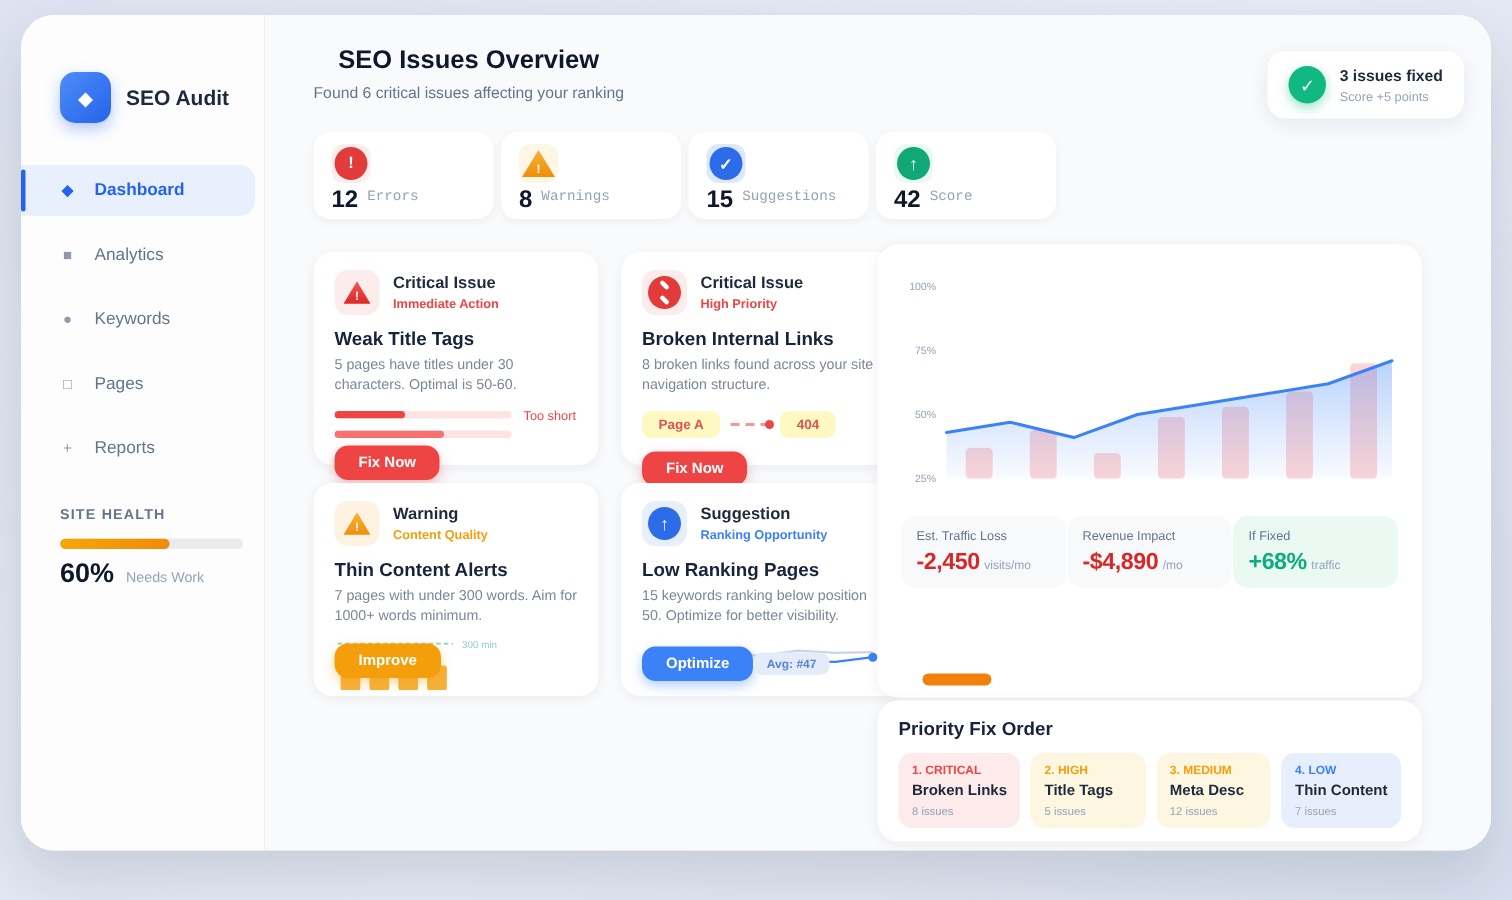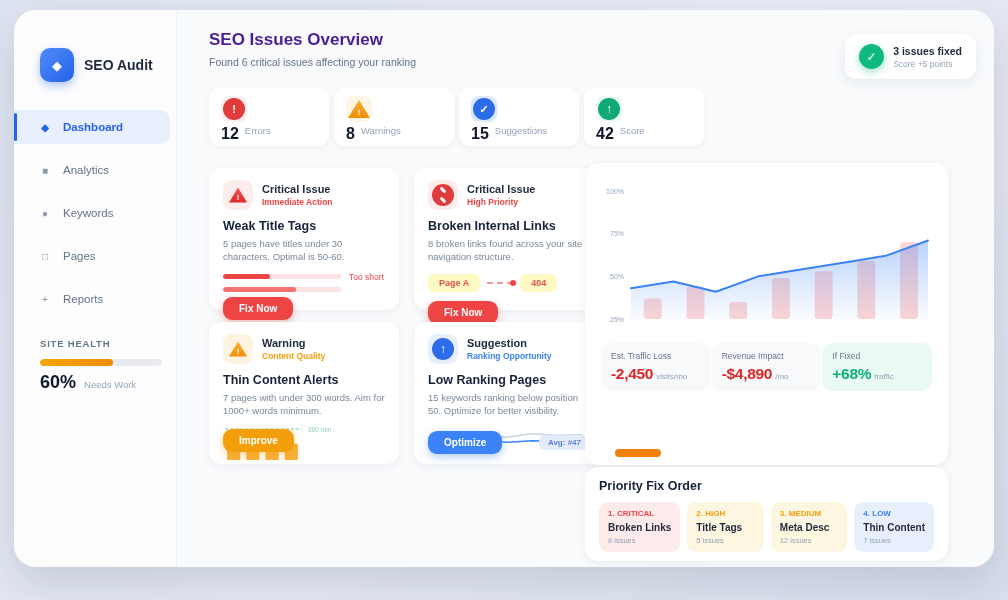--- a/index.html
+++ b/index.html
@@ -27,37 +27,37 @@
   .site-health{position:absolute;left:26px;right:14px;top:328px;}
   .sh-label{font-size:9.5px;letter-spacing:.8px;color:var(--muted);font-weight:bold;}
   .sh-track{margin-top:10px;height:7px;border-radius:4px;background:#e9ebef;overflow:hidden;}
   .sh-fill{height:100%;border-radius:4px;background:linear-gradient(90deg,#f6a609,#ef8b09);}
   .sh-row{display:flex;align-items:baseline;gap:8px;margin-top:6px;}
   .sh-pct{font-size:18px;font-weight:bold;color:#0f172a;}
   .sh-status{font-size:9.5px;color:var(--faint);}
   
   .main{position:absolute;left:163px;top:0;right:0;bottom:0;background:#f8fafc;}
   .page-head{position:absolute;left:32px;top:20px;}
-  .page-title{font-size:17px;font-weight:bold;color:#4c1d95;}
+  .page-title{font-size:17px;font-weight:bold;color:#0f172a;text-align:center;}
   .page-sub{font-size:10.5px;color:var(--muted);margin-top:6px;}
   .fixed-badge{position:absolute;right:18px;top:24px;background:#fff;border-radius:12px;
                box-shadow:0 4px 14px rgba(30,41,59,.08);padding:10px 14px;display:flex;align-items:center;gap:9px;}
   .fb-circ{width:25px;height:25px;border-radius:50%;background:var(--green);color:#fff;font-size:12px;
            display:flex;align-items:center;justify-content:center;box-shadow:0 3px 8px rgba(16,185,129,.4);}
   .fb-title{font-size:10.5px;font-weight:bold;color:var(--ink);}
   .fb-sub{font-size:8.5px;color:var(--faint);margin-top:2px;}
   
   .stat-card{position:absolute;top:78px;width:120px;height:58px;background:#fff;border-radius:11px;
              box-shadow:0 2px 6px rgba(30,41,59,.05);padding:8px 12px;}
   .stat-ico{width:26px;height:26px;border-radius:8px;display:flex;align-items:center;justify-content:center;}
   .circ{width:22px;height:22px;border-radius:50%;color:#fff;font-size:11px;font-weight:bold;
         display:flex;align-items:center;justify-content:center;}
   .stat-line{display:flex;align-items:flex-start;gap:6px;margin-top:3px;}
   .stat-num{font-size:16px;font-weight:bold;color:#0f172a;}
-  .stat-label{font-size:9.5px;color:var(--faint);}
+  .stat-label{font-size:9.5px;color:var(--faint);font-family:Liberation Mono, monospace;}
   .tri{width:22px;height:18px;background:linear-gradient(180deg,#f8b133,#ef8e0b);
        clip-path:polygon(50% 0,100% 100%,0 100%);display:flex;align-items:flex-end;justify-content:center;
        color:#fff;font-size:8px;font-weight:bold;padding-bottom:1px;}
   .tri.small{width:18px;height:15px;}
   .tri.red{background:linear-gradient(180deg,#f25555,#dc2626);}
   
   .issue-card{position:absolute;width:190px;height:142px;background:#fff;border-radius:13px;
               box-shadow:0 2px 8px rgba(30,41,59,.06);padding:12px 14px;}
   .ic-head{display:flex;align-items:center;gap:9px;}
   .ic-ico{width:30px;height:30px;border-radius:9px;display:flex;align-items:center;justify-content:center;}
@@ -79,21 +79,21 @@
   .bar-fill.lighter{background:#f republic87171;background:#f87171;}
   .bar-note{font-size:8.5px;color:var(--red);}
   .chips-vis{display:flex;align-items:center;gap:7px;margin-top:10px;margin-bottom:9px;}
   .chip{background:#fef9c3;color:#e05252;font-size:9px;font-weight:bold;border-radius:6px;padding:4px 11px;}
   .dash-link{width:26px;border-top:2px dashed #f19999;position:relative;}
   .dash-link::after{content:"";position:absolute;right:-3px;top:-4px;width:6px;height:6px;border-radius:50%;background:var(--red);}
   .glyph-broken{position:relative;width:14px;height:14px;transform:rotate(45deg);}
   .glyph-broken::before,.glyph-broken::after{content:"";position:absolute;width:7px;height:3px;border-radius:2px;background:#fff;}
   .glyph-broken::before{left:0;top:2px;} .glyph-broken::after{right:0;bottom:2px;}
   .mini-chart{margin-top:6px;}
-  .card-foot{display:flex;align-items:center;justify-content:space-between;margin-top:43px;}
+  .card-foot{display:flex;align-items:center;margin-top:43px;}
   .avg-chip{background:#e4ebf9;color:#5b82d6;font-size:8px;font-weight:bold;border-radius:6px;padding:3px 9px;}
   
   .traffic-panel{position:absolute;left:408px;top:153px;width:363px;height:302px;background:#fff;
                  border-radius:14px;box-shadow:0 2px 10px rgba(30,41,59,.06);padding:14px 16px;}
   .tp-head{display:flex;justify-content:space-between;}
   .tp-title{font-size:13px;font-weight:bold;color:#16233b;}
   .tp-sub{font-size:9px;color:var(--faint);margin-top:5px;}
   .legend{font-size:8.5px;color:#5b6778;}
   .legend-row{display:flex;align-items:center;gap:6px;margin-bottom:6px;}
   .legend-dot{width:7px;height:7px;border-radius:50%;}

